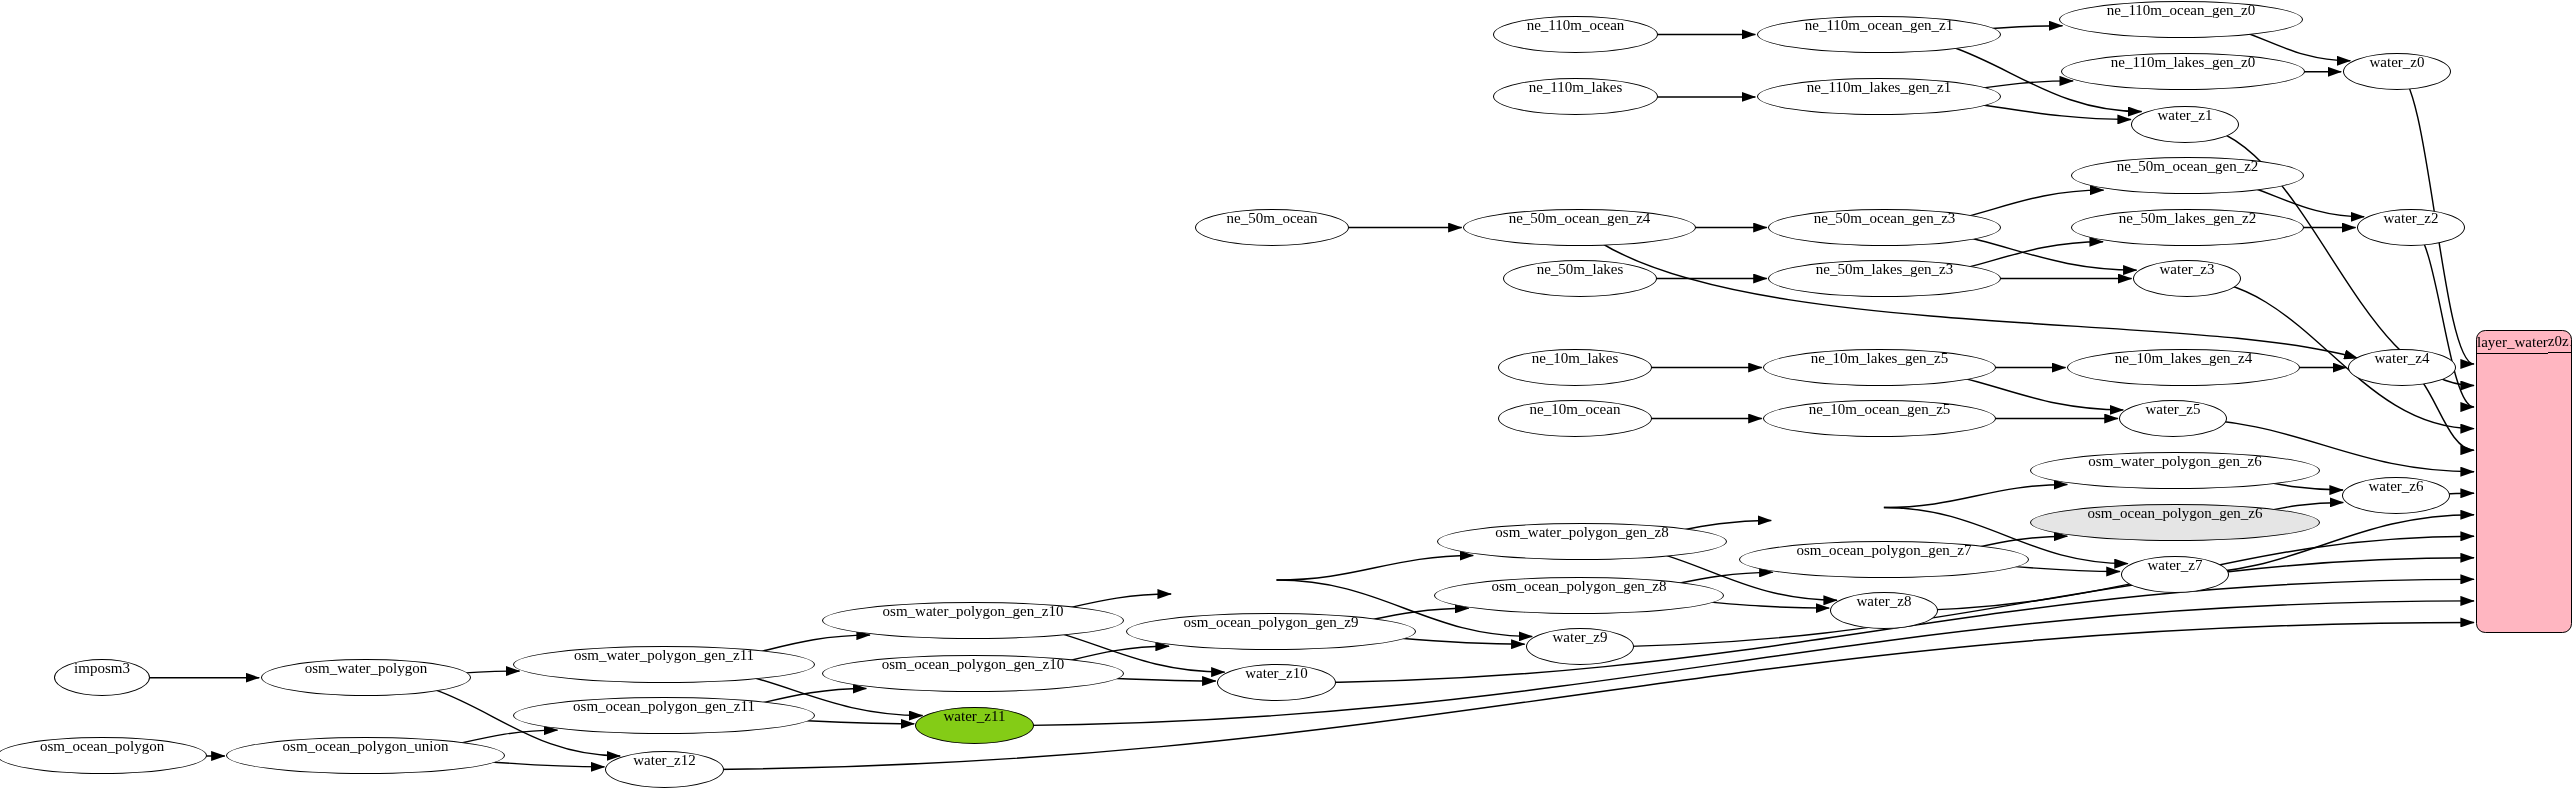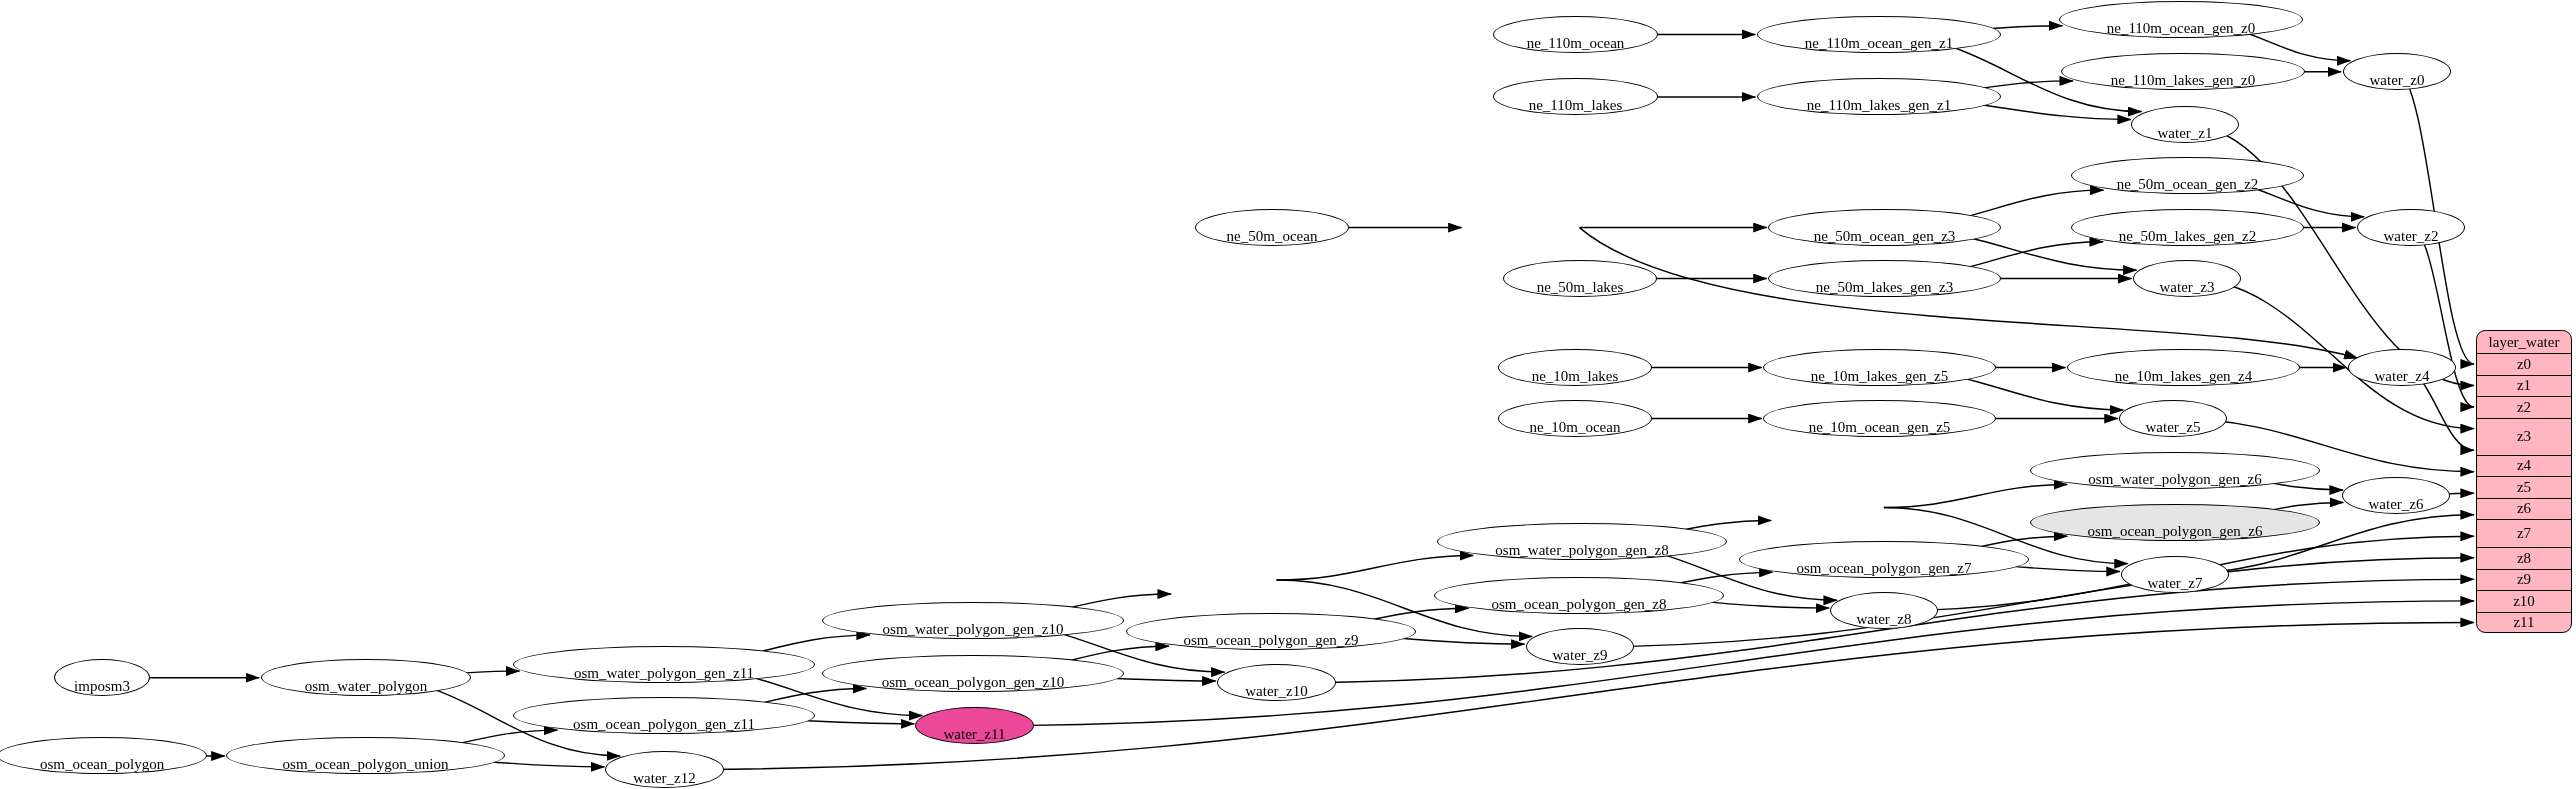--- a/index.html
+++ b/index.html
@@ -4,28 +4,28 @@
 <style>
   html,body{margin:0;padding:0;background:#ffffff;}
   #canvas{
     position:relative;width:2576px;height:789px;overflow:hidden;
     font-family:"Liberation Serif","DejaVu Serif",serif;
   }
   #edge-layer{position:absolute;left:0;top:0;z-index:1;}
   .node{
     position:absolute;z-index:2;box-sizing:border-box;
     background:#ffffff;border:1.4px solid #000;border-radius:50%;
-    display:flex;align-items:flex-end;justify-content:center;
+    display:flex;align-items:flex-start;justify-content:center;
     font-size:15px;color:#000;white-space:nowrap;
   }
   .node span{pointer-events:none;}
   #record{
     position:absolute;z-index:2;box-sizing:border-box;
     border:1.4px solid #000;border-radius:9.3px;overflow:hidden;
-    display:flex;flex-direction:column;color:#000;
+    display:flex;flex-direction:row;color:#000;
   }
   .rec-header,.rec-row{
     box-sizing:border-box;flex:0 0 auto;
     display:flex;align-items:center;justify-content:center;
     font-size:15px;border-bottom:1.4px solid #000;
   }
   .rec-row:last-child{border-bottom:none;}
 </style>
 </head>
 <body>
@@ -144,20 +144,23 @@
     </div>
     <div class="node" style="left: 2343px; top: 53px; width: 108px; height: 37px; background: rgb(255, 255, 255); border-color: rgb(0, 0, 0);">
       <span>water_z0</span>
     </div>
     <div class="node" style="left: 2131px; top: 106px; width: 108px; height: 37px; background: rgb(255, 255, 255); border-color: rgb(0, 0, 0);">
       <span>water_z1</span>
     </div>
     <div class="node" style="left: 1195px; top: 209px; width: 154px; height: 37px; background: rgb(255, 255, 255); border-color: rgb(0, 0, 0);">
       <span>ne_50m_ocean</span>
     </div>
+    <div class="node" style="left: 1463px; top: 209px; width: 233px; height: 37px; background: rgb(255, 255, 255); border-color: rgb(0, 0, 0);">
+      <span>ne_50m_ocean_gen_z4</span>
+    </div>
     <div class="node" style="left: 1768px; top: 209px; width: 233px; height: 37px; background: rgb(255, 255, 255); border-color: rgb(0, 0, 0);">
       <span>ne_50m_ocean_gen_z3</span>
     </div>
     <div class="node" style="left: 2071px; top: 157px; width: 233px; height: 37px; background: rgb(255, 255, 255); border-color: rgb(0, 0, 0);">
       <span>ne_50m_ocean_gen_z2</span>
     </div>
     <div class="node" style="left: 1503px; top: 260px; width: 154px; height: 37px; background: rgb(255, 255, 255); border-color: rgb(0, 0, 0);">
       <span>ne_50m_lakes</span>
     </div>
     <div class="node" style="left: 1768px; top: 260px; width: 233px; height: 37px; background: rgb(255, 255, 255); border-color: rgb(0, 0, 0);">
@@ -231,21 +234,21 @@
     </div>
     <div class="node" style="left: 1217px; top: 664px; width: 119px; height: 37px; background: rgb(255, 255, 255); border-color: rgb(0, 0, 0);">
       <span>water_z10</span>
     </div>
     <div class="node" style="left: 513px; top: 646px; width: 302px; height: 37px; background: rgb(255, 255, 255); border-color: rgb(0, 0, 0);">
       <span>osm_water_polygon_gen_z11</span>
     </div>
     <div class="node" style="left: 513px; top: 697px; width: 302px; height: 37px; background: rgb(255, 255, 255); border-color: rgb(0, 0, 0);">
       <span>osm_ocean_polygon_gen_z11</span>
     </div>
-    <div class="node" style="left: 915px; top: 707px; width: 119px; height: 37px; background: #ec4899; border-color: rgb(0, 0, 0);">
+    <div class="node" style="left: 915px; top: 707px; width: 119px; height: 37px; background: #84cc16; border-color: rgb(0, 0, 0);">
       <span>water_z11</span>
     </div>
     <div class="node" style="left: 54px; top: 659px; width: 96px; height: 37px; background: rgb(255, 255, 255); border-color: rgb(0, 0, 0);">
       <span>imposm3</span>
     </div>
     <div class="node" style="left: 261px; top: 659px; width: 210px; height: 37px; background: rgb(255, 255, 255); border-color: rgb(0, 0, 0);">
       <span>osm_water_polygon</span>
     </div>
     <div class="node" style="left: -2.9px; top: 737px; width: 210px; height: 37px; background: rgb(255, 255, 255); border-color: rgb(0, 0, 0);">
       <span>osm_ocean_polygon</span>

